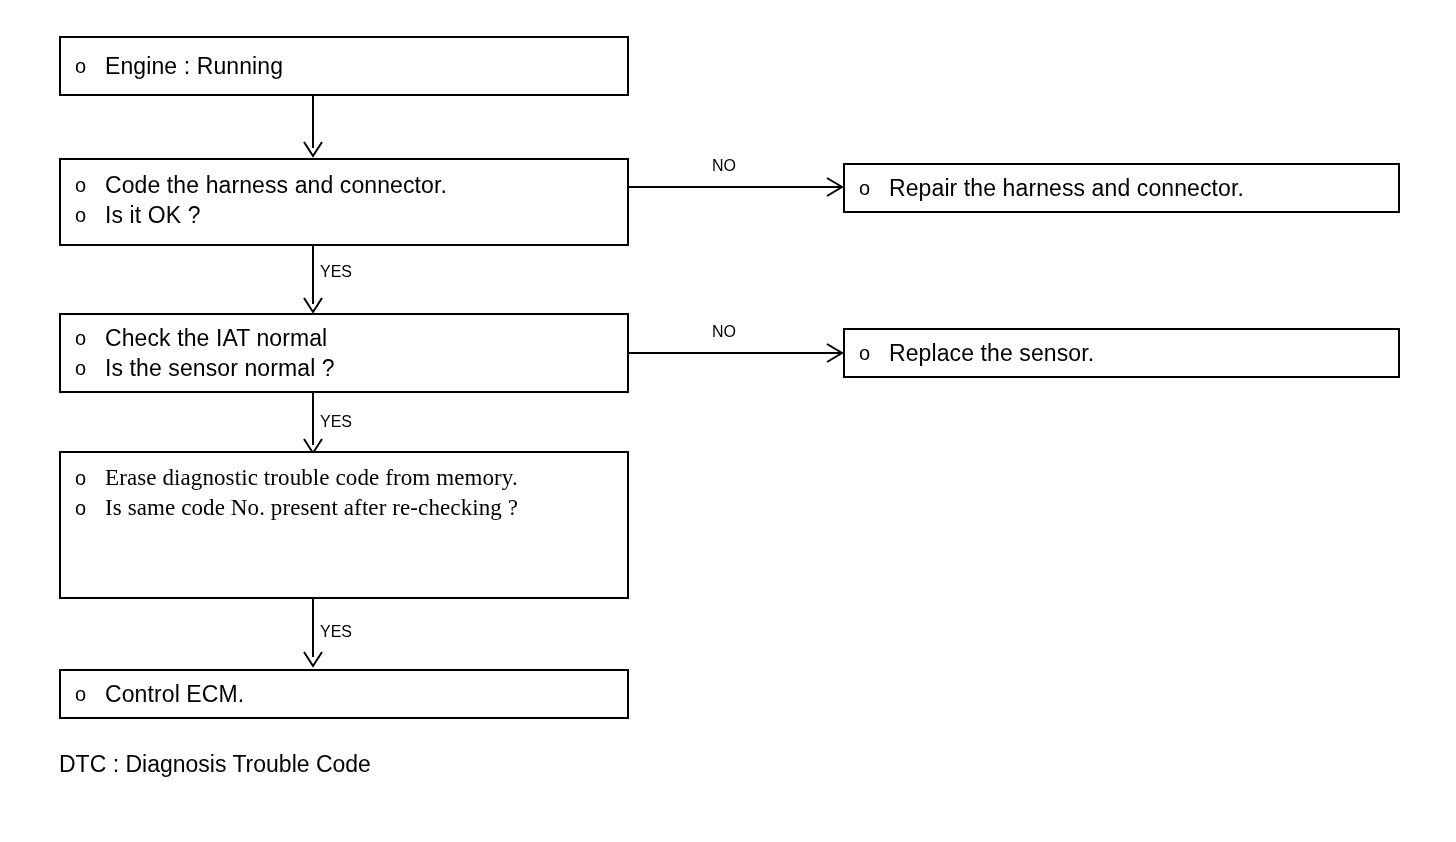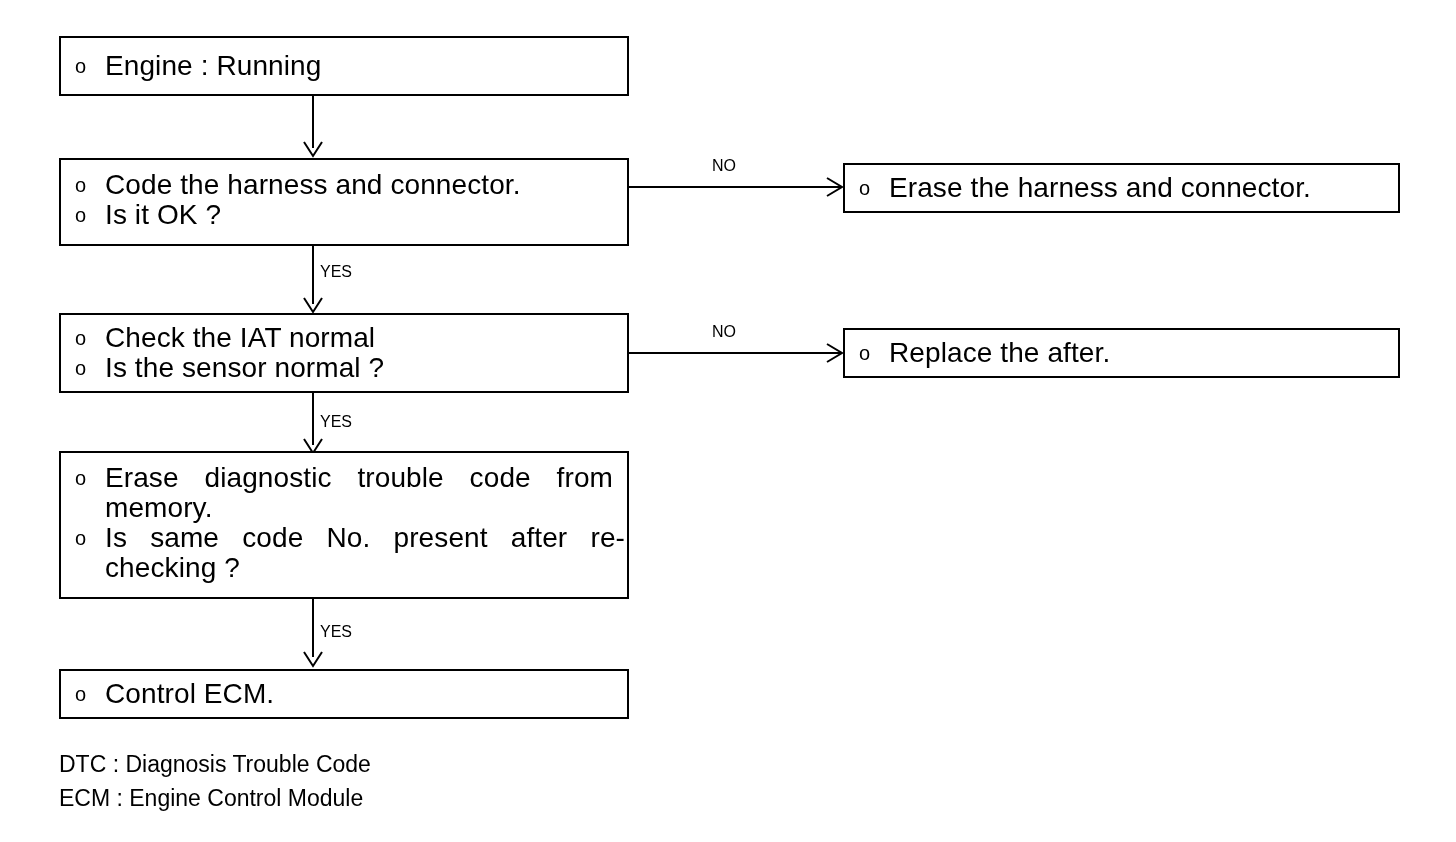--- a/index.html
+++ b/index.html
@@ -32,27 +32,28 @@
     flex: 0 0 auto;
     font-size: 20px;
     line-height: 30px;
     width: 44px;
     text-align: left;
     padding-left: 14px;
     box-sizing: border-box;
   }
   .btext {
     flex: 1 1 auto;
-    font-size: 28px;
+    font-size: 23px;
     line-height: 30px;
     letter-spacing: 0.1px;
   }
   .justify .btext {
     text-align: justify;
     text-align-last: left;
+    font-family: Liberation Serif, serif;
   }
   .line-h {
     position: absolute;
     background: #000000;
     height: 2px;
   }
   .line-v {
     position: absolute;
     background: #000000;
     width: 2px;
@@ -104,21 +105,21 @@
 
   <div class="line-h" style="left:629px; top:186px; width:212px;"></div>
   <svg class="arrow" style="left:825px; top:177px;" width="20" height="20">
     <polyline points="2,1 17,10 2,19" fill="none" stroke="#000000" stroke-width="2"></polyline>
   </svg>
   <div class="edge-label" style="left:712px; top:153px;">NO</div>
 
   <div class="box" style="left:843px; top:163px; width:557px; height:50px;">
     <div class="box-row" style="margin-top:8px;">
       <span class="bullet">o</span>
-      <span class="btext">Erase the harness and connector.</span>
+      <span class="btext">Repair the harness and connector.</span>
     </div>
   </div>
 
   <div class="line-v" style="left:312px; top:246px; height:58px;"></div>
   <svg class="arrow" style="left:302px; top:296px;" width="22" height="18">
     <polyline points="2,2 11,16 20,2" fill="none" stroke="#000000" stroke-width="2"></polyline>
   </svg>
   <div class="edge-label" style="left:320px; top:259px;">YES</div>
 
   <div class="box" style="left:59px; top:313px; width:570px; height:80px;">
@@ -134,21 +135,21 @@
 
   <div class="line-h" style="left:629px; top:352px; width:212px;"></div>
   <svg class="arrow" style="left:825px; top:343px;" width="20" height="20">
     <polyline points="2,1 17,10 2,19" fill="none" stroke="#000000" stroke-width="2"></polyline>
   </svg>
   <div class="edge-label" style="left:712px; top:319px;">NO</div>
 
   <div class="box" style="left:843px; top:328px; width:557px; height:50px;">
     <div class="box-row" style="margin-top:8px;">
       <span class="bullet">o</span>
-      <span class="btext">Replace the after.</span>
+      <span class="btext">Replace the sensor.</span>
     </div>
   </div>
 
   <div class="line-v" style="left:312px; top:393px; height:52px;"></div>
   <svg class="arrow" style="left:302px; top:437px;" width="22" height="18">
     <polyline points="2,2 11,16 20,2" fill="none" stroke="#000000" stroke-width="2"></polyline>
   </svg>
   <div class="edge-label" style="left:320px; top:409px;">YES</div>
 
   <div class="box justify" style="left:59px; top:451px; width:570px; height:148px;">
@@ -169,15 +170,14 @@
   <div class="edge-label" style="left:320px; top:619px;">YES</div>
 
   <div class="box" style="left:59px; top:669px; width:570px; height:50px;">
     <div class="box-row" style="margin-top:8px;">
       <span class="bullet">o</span>
       <span class="btext">Control ECM.</span>
     </div>
   </div>
 
   <div class="legend" style="left:59px; top:747px;text-align:right;">DTC : Diagnosis Trouble Code</div>
-  <div class="legend" style="left:59px; top:781px;">ECM : Engine Control Module</div>
 
 </div>
 
 </body></html>

